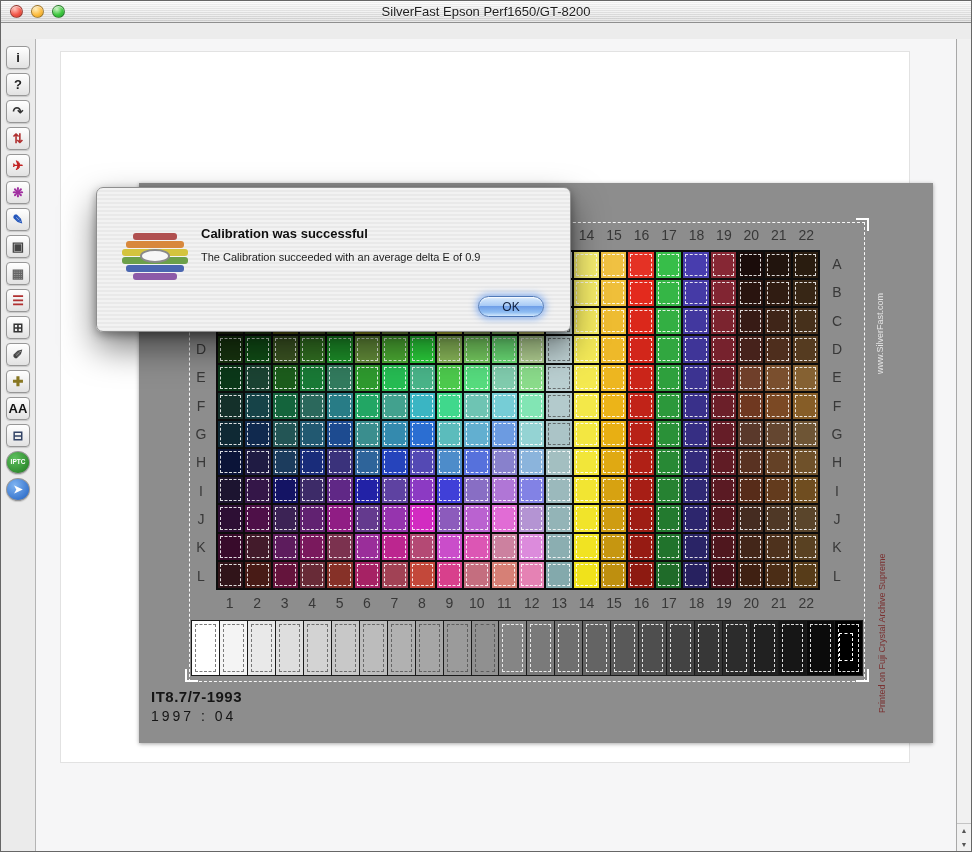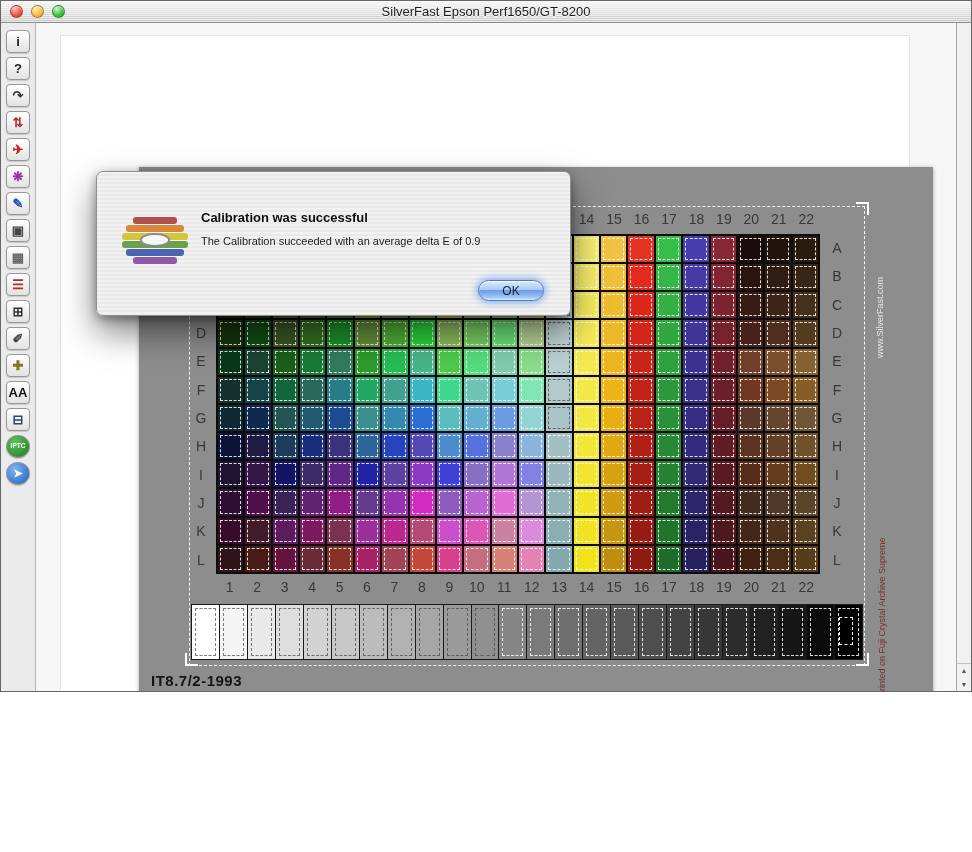--- a/index.html
+++ b/index.html
@@ -1,19 +1,19 @@
 <!DOCTYPE html>
 <html><head>
 <meta charset="utf-8">
 <style>
   *{margin:0;padding:0;box-sizing:border-box;}
   html,body{width:972px;height:852px;overflow:hidden;}
   body{font-family:"Liberation Sans",sans-serif;background:#fff;}
 
-  .window{position:relative;width:972px;height:692px;background:#ececec;border:1px solid #666;display:flex;flex-direction:column;}
+  .window{position:relative;width:972px;height:852px;background:#ececec;border:1px solid #666;display:flex;flex-direction:column;gap:16px;}
 
   
   .titlebar{height:22px;position:relative;border-bottom:1px solid #8e8e8e;
     background:linear-gradient(180deg,#fbfbfb,#e6e6e6 55%,#d2d2d2);flex:0 0 22px;}
   .titlebar .stripes{position:absolute;inset:0;background:repeating-linear-gradient(180deg,rgba(255,255,255,.45) 0 1px,rgba(0,0,0,.035) 1px 2px);}
   .title{position:absolute;left:0;right:0;top:0;text-align:center;font-size:13px;color:#1d1d1d;line-height:21px;text-shadow:0 1px 0 rgba(255,255,255,.7);}
   .lights{position:absolute;left:9px;top:4px;display:flex;gap:8px;z-index:3;}
   .light{width:13px;height:13px;border-radius:50%;border:1px solid rgba(0,0,0,.35);box-shadow:inset 0 1px 1px rgba(255,255,255,.6);}
   .light.red{background:radial-gradient(circle at 35% 28%,#ffc2ba,#f25648 55%,#c23a2c);}
   .light.yellow{background:radial-gradient(circle at 35% 28%,#ffeeba,#fdbc40 55%,#d59a1e);}
@@ -553,21 +553,21 @@
           <div class="minisel l"></div>
           <div class="minisel r"></div>
 
           <div class="sel-rect"></div>
           <div class="corner tl"></div>
           <div class="corner tr"></div>
           <div class="corner bl"></div>
           <div class="corner br"></div>
 
           <div class="it8label">
-            <div class="l1">IT8.7/2-1993</div>
+            <div class="l1">IT8.7/7-1993</div>
             <div class="l2">1997 : 04</div>
           </div>
 
 
 
         </div>
       </div>
 
       <div class="dialog">
         <div class="dlg-icon" id="dlg-icon">

